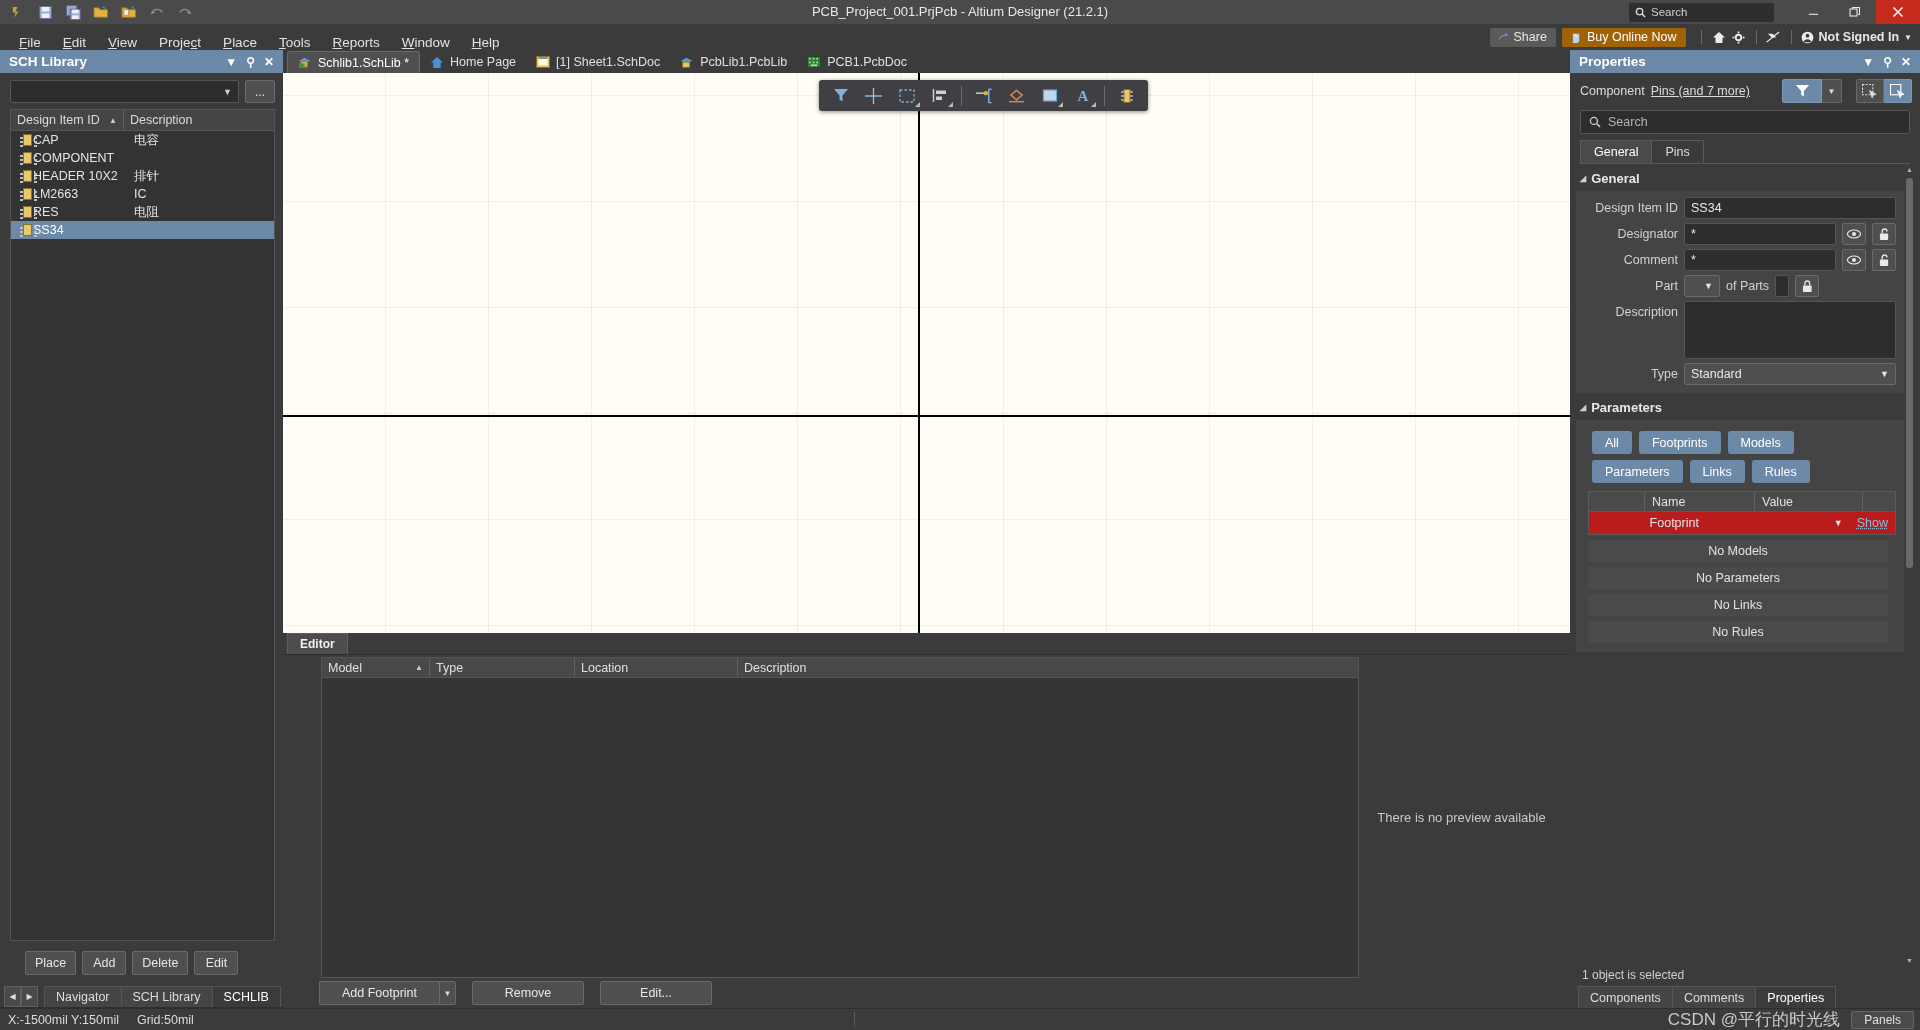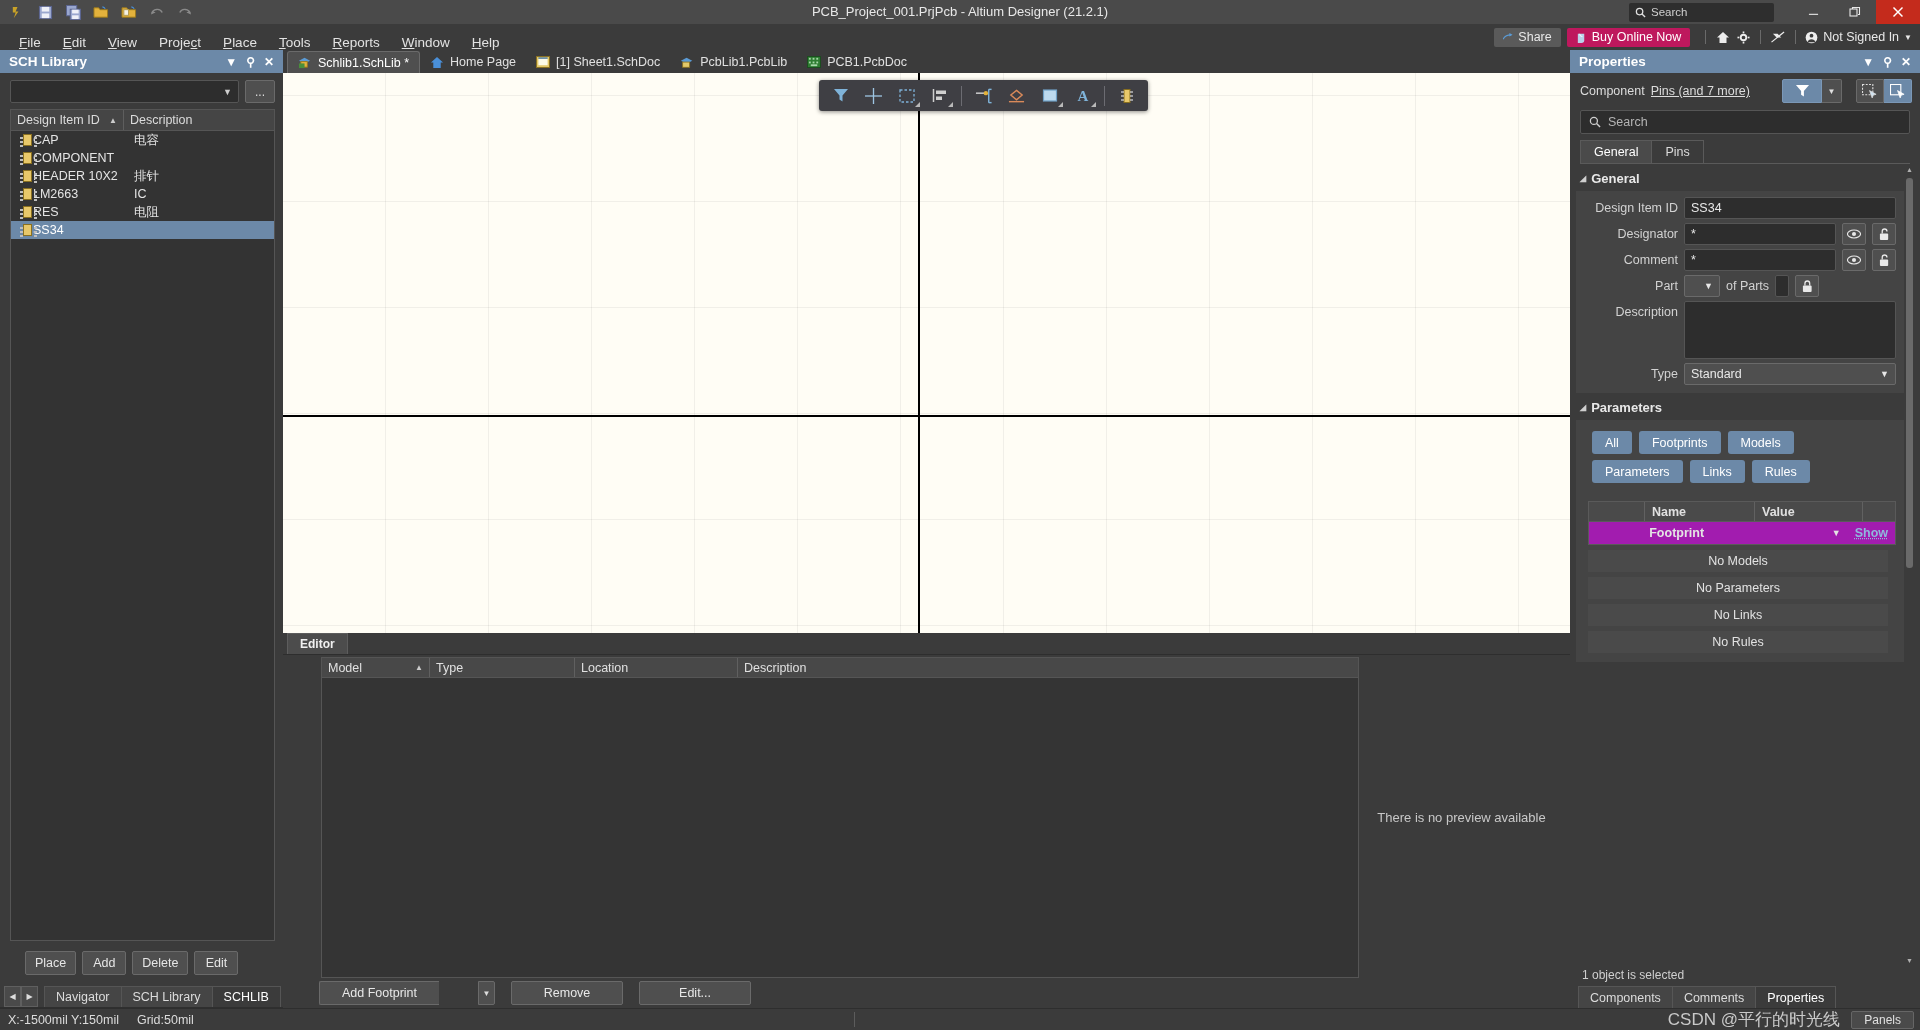--- a/index.html
+++ b/index.html
@@ -43,26 +43,26 @@
     padding: 0 11px; height: 14px; line-height: 26px; font-size: 13.5px; color: #e2e2e2;
     cursor: default;
   }
   .menu-item u { text-decoration: underline; }
   .menu-right { margin-left: auto; display: flex; align-items: center; gap: 0; padding-right: 8px; }
   .share-btn {
     background: #5a5a5a; border-radius: 2px; height: 19px; display: flex; align-items: center;
     gap: 4px; padding: 0 9px; font-size: 12.5px; color: #e8e8e8; margin-right: 6px;
   }
   .buy-btn {
-    background: #be185d; border-radius: 2px; height: 19px; display: flex; align-items: center;
+    background: #a16207; border-radius: 2px; height: 19px; display: flex; align-items: center;
     gap: 5px; padding: 0 9px; font-size: 12.5px; color: #ffffff; margin-right: 8px;
   }
   .sep-v { width: 1px; height: 14px; background: #6a6a6a; margin: 0 7px; }
   .ic-btn { width: 20px; height: 20px; display: flex; align-items: center; justify-content: center; color: #e0e0e0; }
-  .signin { font-size: 12.5px; color: #e8e8e8; display: flex; align-items: center; gap: 5px; margin-left: 2px; }
+  .signin { font-size: 12.5px; color: #e8e8e8; display: flex; align-items: center; gap: 5px; margin-left: 2px; font-weight: bold; }
   .qat {
     position: absolute; left: 0; top: 0; height: 24px; display: flex; align-items: center;
     gap: 2px; padding-left: 4px; z-index: 3;
   }
   .qat .qicon { width: 26px; height: 22px; display: flex; align-items: center; justify-content: center; }
 
   
   .main { flex: 1 1 auto; display: flex; min-height: 0; background: #3b3b3b; }
 
   
@@ -156,21 +156,21 @@
 
   .lower { flex: 1 1 auto; display: flex; min-height: 0; padding: 0; }
   .model-table { width: 1038px; margin: 2px 0 0 38px; border: 1px solid #555; background: #343434; display: flex; flex-direction: column; }
   .mt-head { height: 20px; background: #484848; display: flex; font-size: 12.5px; color: #e0e0e0; border-bottom: 1px solid #555; }
   .mt-head .mc { padding: 0 6px; display: flex; align-items: center; border-right: 1px solid #606060; }
   .mt-head .mc:last-child { border-right: none; }
   .mt-body { flex: 1 1 auto; }
   .preview-pane { flex: 1 1 auto; margin: 2px 8px 0 2px; display: flex; align-items: center; justify-content: center; color: #c8c8c8; font-size: 13px; }
 
   .bottombar { height: 30px; display: flex; align-items: center; gap: 0; padding-left: 36px; }
-  .addfp { display: flex; align-items: center; gap: 39px; }
+  .addfp { display: flex; align-items: center; }
   .addfp .lbl {
     height: 24px; background: #4f4f4f; border: 1px solid #6a6a6a; border-right: none; border-radius: 2px 0 0 2px;
     display: flex; align-items: center; padding: 0 22px; font-size: 12.5px; color: #e8e8e8;
   }
   .addfp .drop {
     height: 24px; width: 17px; background: #4f4f4f; border: 1px solid #6a6a6a; border-radius: 0 2px 2px 0;
     display: flex; align-items: center; justify-content: center; font-size: 8px; color: #ddd;
   }
   .wbtn {
     height: 24px; background: #4f4f4f; border: 1px solid #6a6a6a; border-radius: 2px;
@@ -209,21 +209,21 @@
     height: 22px; background: #4f4f4f; border: 1px solid #6a6a6a; border-radius: 2px;
     display: flex; align-items: center; padding: 0 6px; font-size: 12.5px; color: #e8e8e8; flex: 1 1 auto;
   }
   .combo .caret { margin-left: auto; font-size: 9px; }
   .textarea { height: 58px; background: #2d2d2d; border: 1px solid #555; border-radius: 2px; flex: 1 1 auto; }
   .chips { display: flex; flex-wrap: wrap; gap: 7px; padding: 4px 0 6px 10px; }
   .chip {
     height: 23px; background: #6c89a8; border-radius: 3px; display: flex; align-items: center;
     padding: 0 13px; font-size: 12.5px; color: #ffffff;
   }
-  .ptable { margin: 12px 0 0 6px; border: 1px solid #5a5a5a; background: #a21caf; font-weight: bold; }
+  .ptable { margin: 2px 0 0 6px; border: 1px solid #5a5a5a; background: #b91c1c; }
   .pt-head { height: 20px; display: flex; background: #4a4a4a; font-size: 12.5px; color: #e0e0e0; border-bottom: 1px solid #5a5a5a; }
   .pt-head .pc { display: flex; align-items: center; padding: 0 7px; border-right: 1px solid #616161; }
   .pt-row { height: 22px; display: flex; align-items: center; font-size: 12.5px; color: #e4e4e4; }
   .pt-row .pc { display: flex; align-items: center; padding: 0 7px; height: 100%; }
   .showlink { color: #8fb8dd; text-decoration: underline dotted; }
   .nobar { height: 22px; background: #4a4a4a; display: flex; align-items: center; justify-content: center; font-size: 12.5px; color: #e2e2e2; margin: 5px 0 0 6px; width: 300px; }
   .rp-status { height: 18px; font-size: 12px; color: #d0d0d0; display: flex; align-items: center; padding-left: 6px; }
   .rp-tabs { display: flex; align-items: flex-end; height: 24px; padding-left: 2px; }
   .rpt { height: 22px; display: flex; align-items: center; padding: 0 11px; font-size: 12.5px; color: #dcdcdc; background: #454545; border: 1px solid #565656; border-bottom: none; margin-right: -1px; }
   .rpt.active { background: #3b3b3b; color: #fff; }

